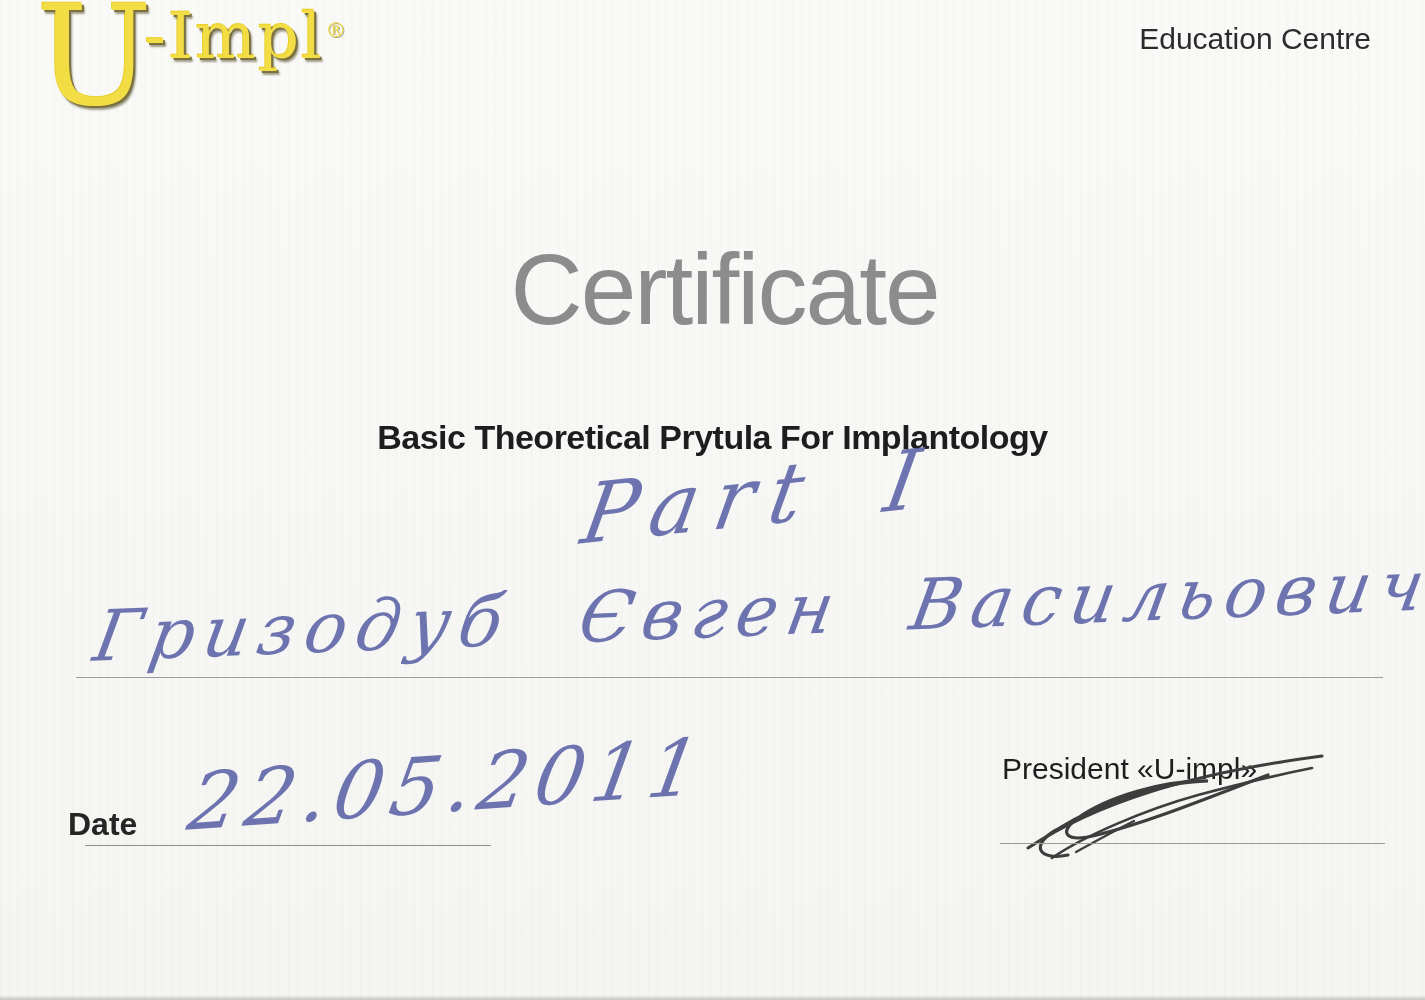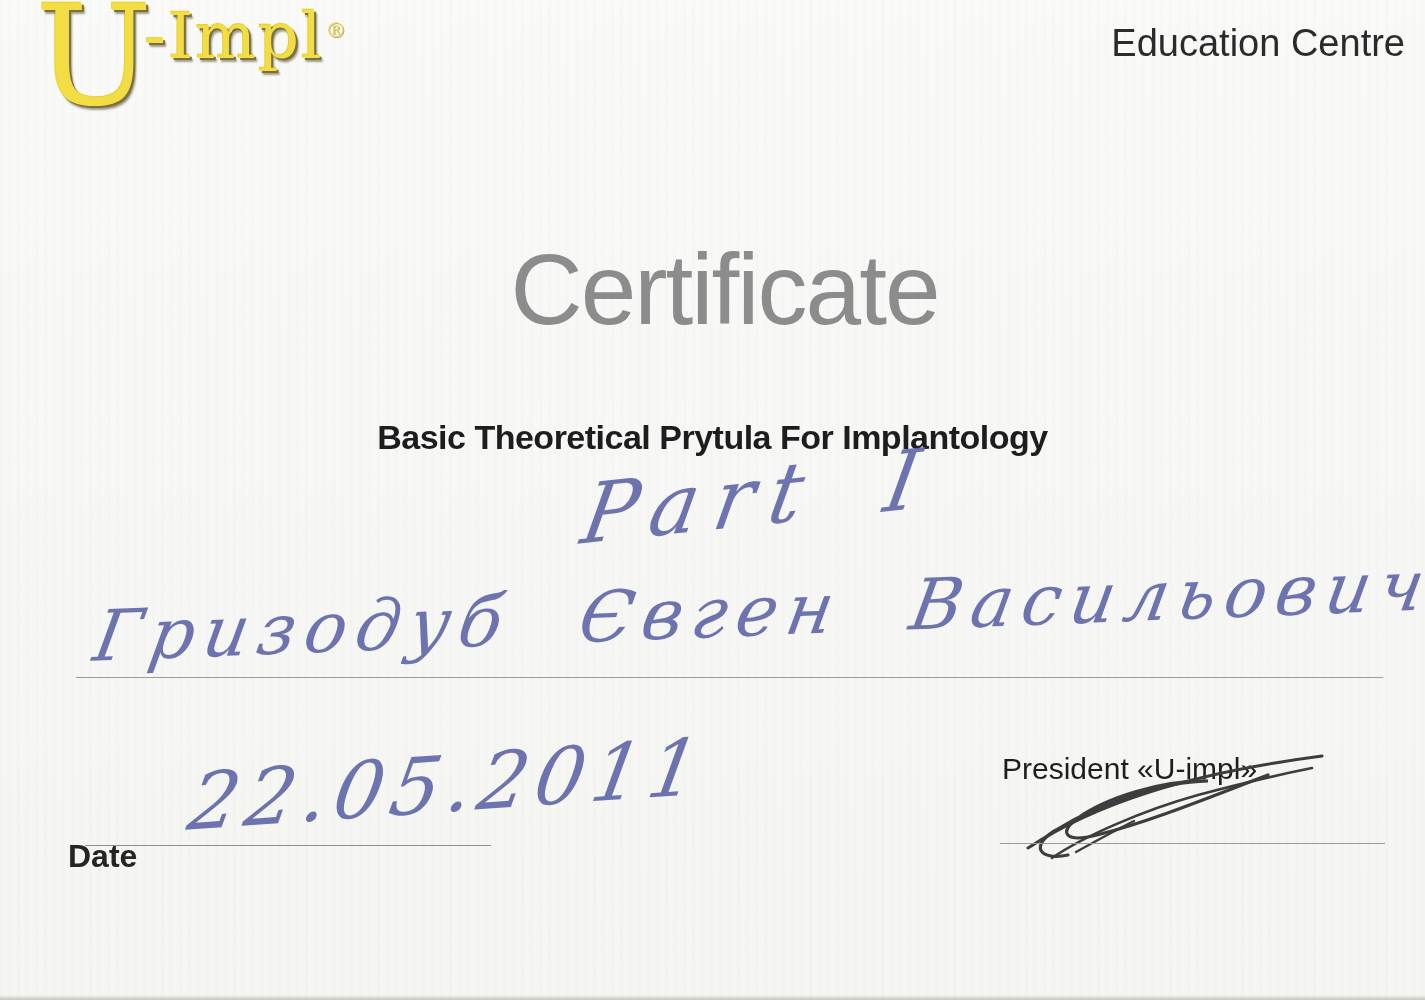--- a/index.html
+++ b/index.html
@@ -70,22 +70,22 @@
     vertical-align: top;
     margin-top: 18px;
     margin-left: 2px;
     text-shadow: 1px 1px 0 rgba(90,84,50,0.5);
   }
 
   
   .education-centre {
     position: absolute;
     top: 22px;
-    right: 20px;
-    font-size: 38px;
+    right: 54px;
+    font-size: 30px;
     color: #2b2b2b;
     letter-spacing: 0px;
   }
 
   
   .title {
     position: absolute;
     top: 232px;
     left: 12px;
     width: 100%;
@@ -157,21 +157,20 @@
   .rule-president { left: 1000px; top: 843px; width: 385px; }
 
   
   .date-label {
     position: absolute;
     left: 68px;
     top: 806px;
     font-size: 32px;
     font-weight: bold;
     color: #252525;
-    margin-top: 32px;
   }
   .president-label {
     position: absolute;
     left: 1002px;
     top: 752px;
     font-size: 30px;
     color: #1e1e1e;
   }
   .president-name {
     position: absolute;

